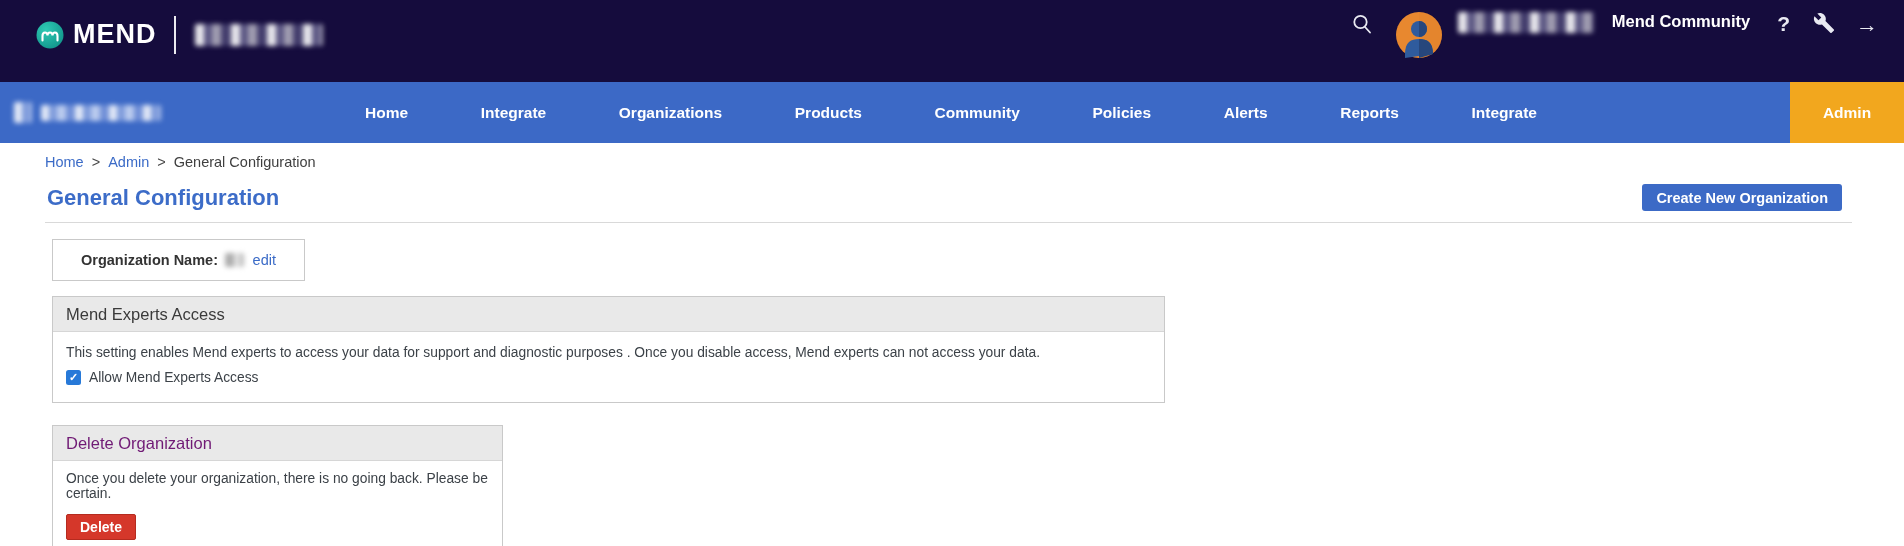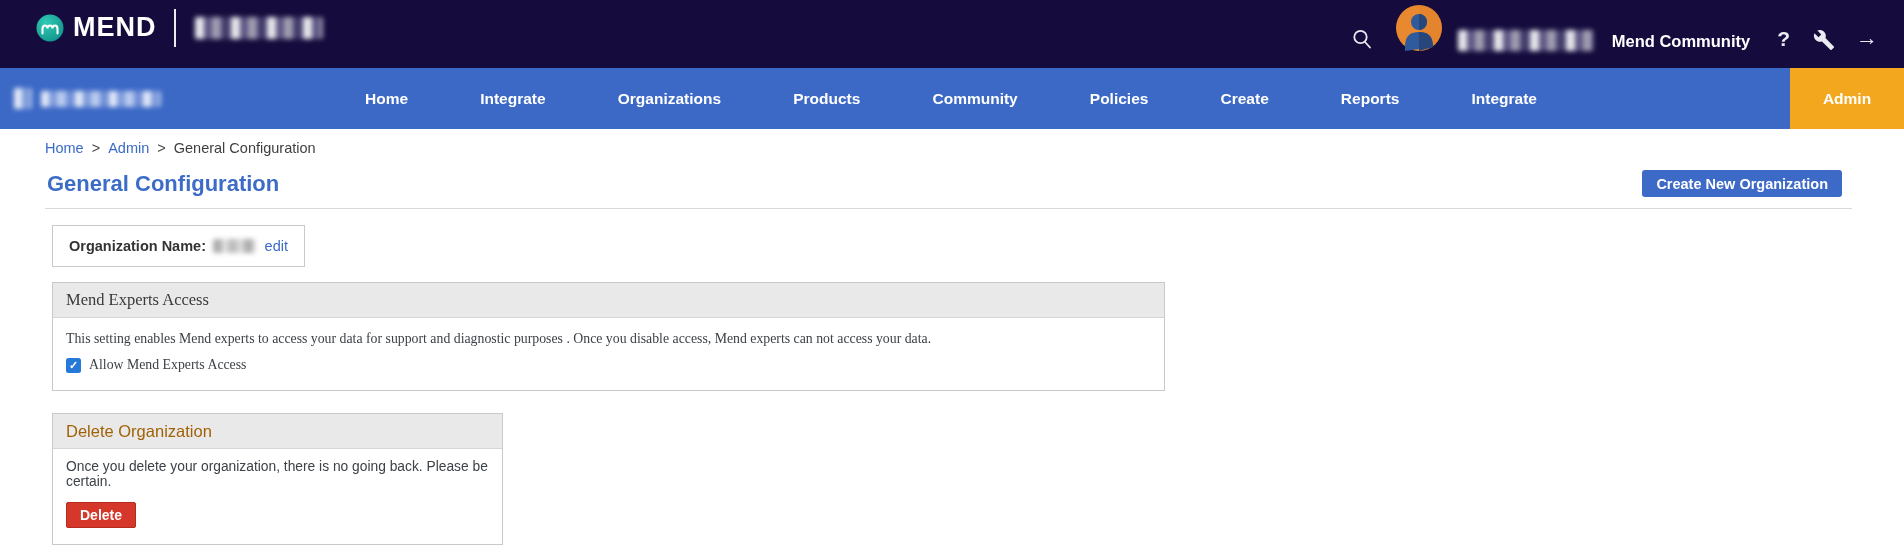--- a/index.html
+++ b/index.html
@@ -1,41 +1,41 @@
 <!DOCTYPE html>
 <html><head>
 <meta charset="utf-8">
 <style>
   * { margin:0; padding:0; box-sizing:border-box; }
   body { font-family:"Liberation Sans", sans-serif; background:#fff; }
   .screen { position:relative; width:1904px; height:546px; background:#fff; overflow:hidden; }
 
   
-  .topbar { height:68px; background:#150c3d; display:flex; align-items:center; padding:0 26px 13px 36px; }
+  .topbar { height:82px; background:#150c3d; display:flex; align-items:center; padding:0 26px 13px 36px; }
   .brand { display:flex; align-items:center; }
   .logo-svg { width:28px; height:28px; display:block; }
   .brand-text { color:#fff; font-size:27px; font-weight:700; letter-spacing:1px; margin-left:9px; }
   .brand-divider { width:2px; height:38px; background:rgba(255,255,255,.92); margin:0 19px 0 17px; }
 
   .redact { filter:blur(2.5px); border-radius:2px; display:inline-block; }
   .redact-light {
     background:
       repeating-linear-gradient(90deg, rgba(255,255,255,.9) 0 9px, rgba(175,175,215,.45) 9px 17px, rgba(255,255,255,.6) 17px 26px, rgba(150,150,195,.35) 26px 36px);
   }
   .redact-blue {
     background:
       repeating-linear-gradient(90deg, rgba(255,255,255,.85) 0 8px, rgba(205,215,245,.45) 8px 16px, rgba(240,245,255,.7) 16px 25px, rgba(190,200,240,.4) 25px 34px);
   }
   .redact-gray {
     background:
       repeating-linear-gradient(90deg, #aeaeae 0 9px, #e2e2e2 9px 15px, #bdbdbd 15px 24px, #dadada 24px 31px);
   }
   .brand-redact { width:128px; height:22px; }
 
-  .topbar-right { margin-left:auto; display:flex; align-items:flex-end; color:#e9eaf2; }
+  .topbar-right { margin-left:auto; display:flex; align-items:flex-start; color:#e9eaf2; }
   .icon-btn { display:flex; align-items:center; justify-content:center; cursor:pointer; }
   .search-wrap { margin-right:22px; }
   .avatar-wrap { margin-right:16px; }
   .avatar-svg { width:46px; height:46px; display:block; }
   .user-redact { width:136px; height:21px; margin-right:18px; }
   .community-link { color:#fff; font-weight:700; font-size:16.5px; margin-right:27px; cursor:pointer; }
   .help-glyph { font-size:21px; font-weight:700; color:#e9eaf2; margin-right:23px; }
   .wrench-wrap { margin-right:21px; }
   .arrow-glyph { font-size:22px; color:#e9eaf2; }
 
@@ -53,30 +53,30 @@
   .breadcrumb { padding-top:11px; font-size:14.5px; color:#3f3f3f; display:flex; align-items:center; }
   .crumb-link { color:#3b6bc7; cursor:pointer; text-decoration:none; }
   .crumb-sep { margin:0 8px; color:#4a4a4a; }
 
   .title-row { display:flex; align-items:center; margin-top:14px; }
   .page-title { font-size:22px; font-weight:700; color:#3c6cc8; margin-left:2px; }
   .create-btn { margin-left:auto; margin-right:17px; height:27px; padding:0 14px; background:#3c6ac6; color:#fff; border:none; border-radius:3px; font-family:inherit; font-size:14.5px; font-weight:700; cursor:pointer; }
 
   .divider { border:none; border-top:1px solid #d9d9d9; margin-top:11px; width:calc(100% - 7px); }
 
-  .orgname-box { margin:16px 0 0 7px; width:253px; height:42px; border:1px solid #c9c9c9; background:#fff; display:flex; align-items:center; padding:0 16px; font-size:14.5px; }
+  .orgname-box { margin:16px 0 0 7px; width:253px; height:42px; border:1px solid #c9c9c9; background:#fff; display:flex; align-items:center; padding:0 28px; font-size:14.5px; }
   .orgname-label { font-weight:700; color:#333; white-space:nowrap; }
   .orgname-redact { width:86px; height:14px; margin:0 9px 0 7px; }
   .edit-link { color:#3b6bc7; cursor:pointer; }
 
   .panel { margin-left:7px; border:1px solid #c9c9c9; background:#fff; }
   .panel-header { background:#e9e9e9; border-bottom:1px solid #d6d6d6; height:35px; display:flex; align-items:center; padding-left:13px; font-size:16.5px; color:#3a3a3a; }
-  .panel-header.danger { color:#a16207; }
+  .panel-header.danger { color:#701a75; }
 
-  .experts-panel { margin-top:15px; width:1113px;font-family:Liberation Serif, serif; }
+  .experts-panel { margin-top:15px; width:1113px; }
   .experts-body { padding:13px 13px 17px; }
   .panel-desc { font-size:13.8px; color:#3c4248; }
   .checkbox-row { margin-top:10px; display:flex; align-items:center; }
   .checkbox { width:15px; height:15px; background:#2779d8; border-radius:2.5px; color:#fff; font-size:11px; font-weight:700; display:flex; align-items:center; justify-content:center; cursor:pointer; line-height:1; }
   .checkbox-label { margin-left:8px; font-size:13.8px; color:#3c4248; }
 
   .delete-panel { margin-top:22px; width:451px; }
   .delete-body { padding:10px 13px 16px; }
   .delete-btn { margin-top:13px; background:#d5372a; border:1px solid #b52b1f; border-radius:2px; color:#fff; font-family:inherit; font-size:14px; font-weight:700; padding:4px 13px; cursor:pointer; display:block; }
 </style>
@@ -135,21 +135,21 @@
       <span class="redact redact-blue nav-org-icon"></span>
       <span class="redact redact-blue nav-org-name"></span>
     </div>
     <ul class="nav-items">
       <li class="nav-item">Home</li>
       <li class="nav-item">Integrate</li>
       <li class="nav-item">Organizations</li>
       <li class="nav-item">Products</li>
       <li class="nav-item">Community</li>
       <li class="nav-item">Policies</li>
-      <li class="nav-item">Create</li>
+      <li class="nav-item">Alerts</li>
       <li class="nav-item">Reports</li>
       <li class="nav-item">Integrate</li>
     </ul>
     <div class="admin-tab">Admin</div>
   </nav>
 
   <main class="main">
 
     <div class="breadcrumb">
       <a class="crumb-link">Home</a>

